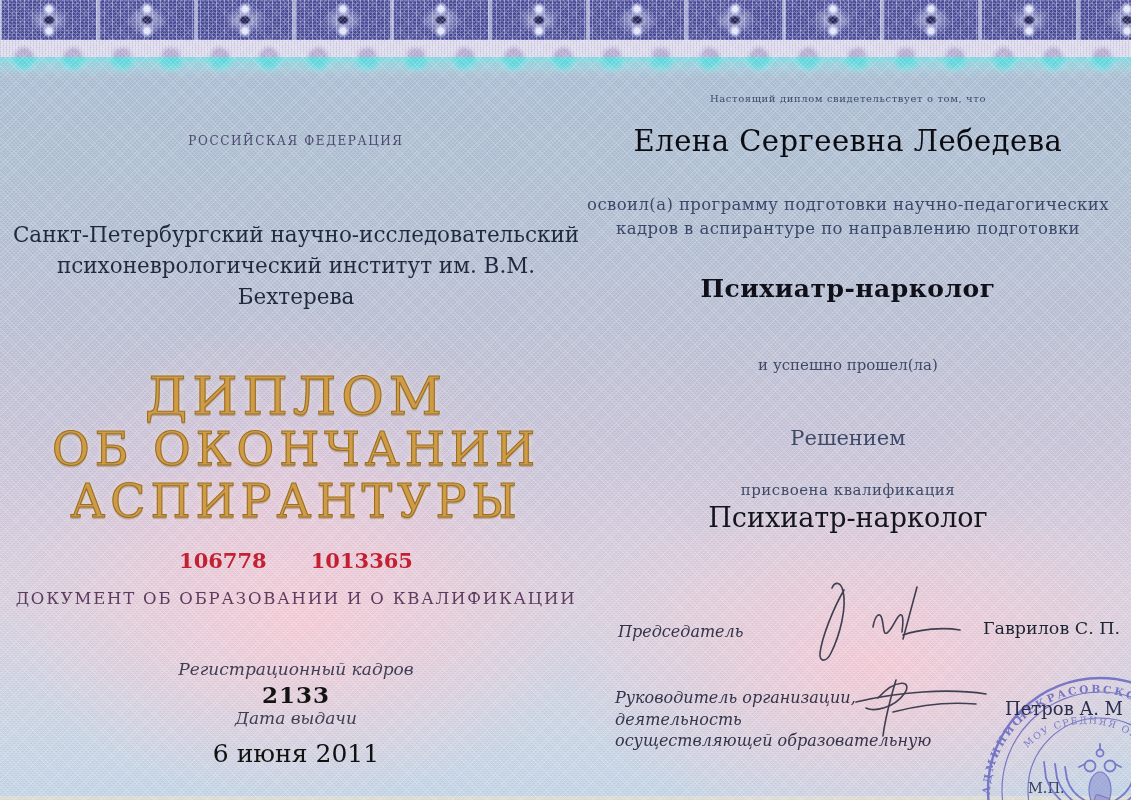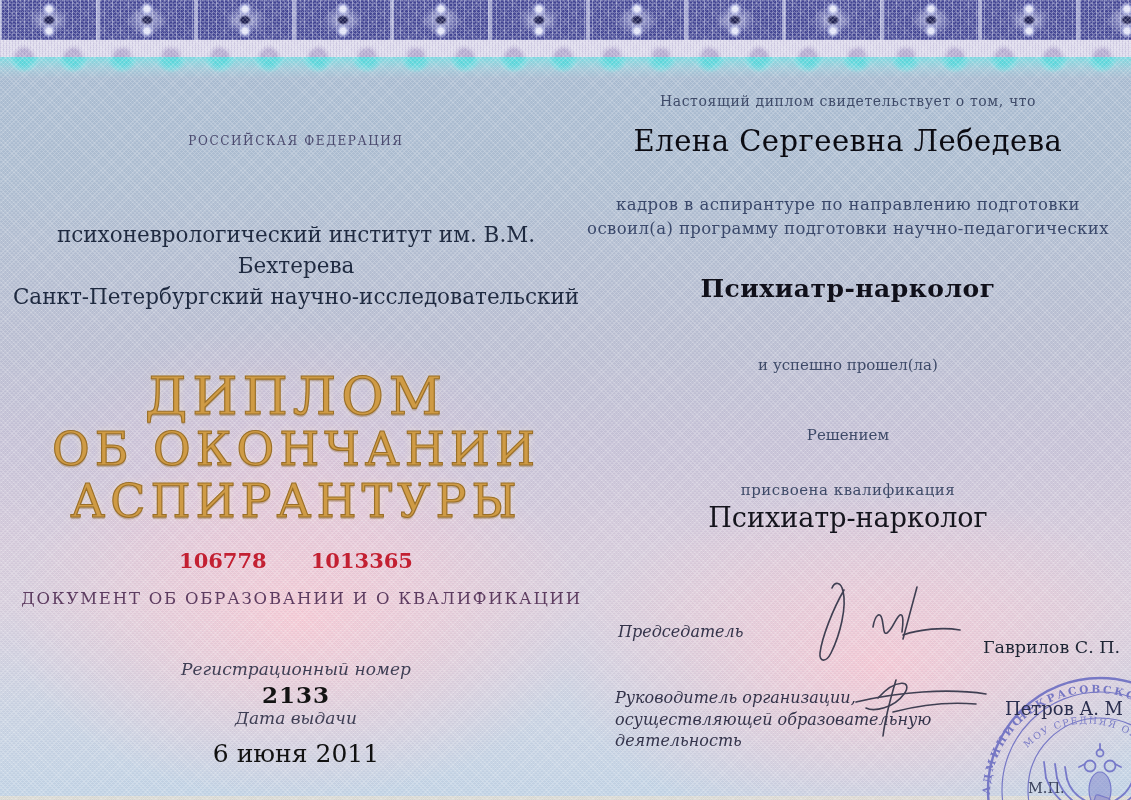--- a/index.html
+++ b/index.html
@@ -55,90 +55,90 @@
   .lp{left:10px;width:572px;}
   .rf-label{top:134px;font-size:12px;letter-spacing:1.6px;color:#4b4a6e;}
   .institute{top:219px;font-size:21.5px;line-height:31px;color:#1f2a40;}
   .gold{color:#cf9b45;letter-spacing:5px;-webkit-text-stroke:1.1px #9a6f28;
         text-shadow:0 2px 1px rgba(118,78,20,.35),0 0 7px rgba(255,240,205,.55);}
   .t1{top:366px;font-size:52px;}
   .t2{top:422px;font-size:46px;}
   .t3{top:474px;font-size:46px;}
   .serial{top:548px;font-size:21px;font-weight:bold;color:#c32032;}
   .serial span{margin:2px 22px;}
-  .doc-type{top:589px;font-size:16.5px;letter-spacing:1.8px;color:#5d3c60;text-align:right;}
+  .doc-type{top:589px;font-size:16.5px;letter-spacing:1.8px;color:#5d3c60;}
   .reg-label{top:659px;font-size:17px;font-style:italic;color:#3e3e54;}
   .reg-number{top:681px;font-size:23px;font-weight:bold;color:#131313;letter-spacing:1px;}
   .date-label{top:708px;font-size:17px;font-style:italic;color:#3e3e54;}
   .date-value{top:739px;font-size:25px;font-weight:normal;color:#111;}
   
   .rp{left:570px;width:556px;}
-  .intro{top:93px;font-size:14px;color:#3e4a68;letter-spacing:.6px;}
+  .intro{top:93px;font-size:10px;color:#3e4a68;letter-spacing:.6px;}
   .holder-name{top:124px;font-size:29px;font-weight:normal;color:#0b0b12;letter-spacing:.5px;}
   .program{top:193px;font-size:16.5px;line-height:24px;color:#3a486a;letter-spacing:.4px;}
   .qual-bold{top:274px;font-size:25px;font-weight:bold;color:#10101a;letter-spacing:.5px;}
   .passed{top:356px;font-size:15px;color:#3e4a68;}
-  .decision{top:426px;font-size:15px;color:#3e4a68;}
+  .decision{top:426px;font-size:21px;color:#3e4a68;}
   .qual-label{top:481px;font-size:15px;color:#3e4a68;letter-spacing:.5px;}
   .qual-value{top:502px;font-size:27px;color:#15151d;}
   .abs{position:absolute;z-index:4;}
   .chair-label{left:618px;top:622px;font-size:16px;font-style:italic;color:#33334a;}
-  .chair-name{left:983px;top:637px;font-size:17.5px;color:#1c2433;}
+  .chair-name{left:983px;top:618px;font-size:17.5px;color:#1c2433;}
   .head-label{left:615px;top:687px;font-size:16px;font-style:italic;color:#33334a;line-height:21.5px;text-align:left;}
   .head-name{left:1005px;top:698px;font-size:18px;color:#2a2e4e;z-index:6;}
   .mp-mark{left:1028px;top:734px;font-size:14.5px;color:#3a425c;margin-top:46px;}
   .sig{position:absolute;z-index:5;}
   .stamp{position:absolute;left:966px;top:650px;z-index:5;opacity:.88;}
 </style>
 </head>
 <body>
 
 <div class="page">
 
   <div class="gtop">
     <div class="gt-navy"></div>
     <div class="gt-light"></div>
     <div class="gt-cyan"></div>
   </div>
 
   <div class="txt lp rf-label">РОССИЙСКАЯ ФЕДЕРАЦИЯ</div>
   <div class="txt lp institute">
+    <div>Санкт-Петербургский научно-исследовательский</div>
     <div>психоневрологический институт им. В.М. Бехтерева</div>
-    <div>Санкт-Петербургский научно-исследовательский</div>
   </div>
   <div class="txt lp gold t1">ДИПЛОМ</div>
   <div class="txt lp gold t2">ОБ ОКОНЧАНИИ</div>
   <div class="txt lp gold t3">АСПИРАНТУРЫ</div>
   <div class="txt lp serial">
     <span>106778</span><span>1013365</span>
   </div>
   <div class="txt lp doc-type">ДОКУМЕНТ ОБ ОБРАЗОВАНИИ И О КВАЛИФИКАЦИИ</div>
-  <div class="txt lp reg-label">Регистрационный номер</div>
+  <div class="txt lp reg-label">Регистрационный кадров</div>
   <div class="txt lp reg-number">2133</div>
   <div class="txt lp date-label">Дата выдачи</div>
   <div class="txt lp date-value">6 июня 2011</div>
 
   <div class="txt rp intro">Настоящий диплом свидетельствует о том, что</div>
   <div class="txt rp holder-name">Елена Сергеевна Лебедева</div>
   <div class="txt rp program">
+    <div>освоил(а) программу подготовки научно-педагогических</div>
     <div>кадров в аспирантуре по направлению подготовки</div>
-    <div>освоил(а) программу подготовки научно-педагогических</div>
   </div>
   <div class="txt rp qual-bold">Психиатр-нарколог</div>
   <div class="txt rp passed">и успешно прошел(ла)</div>
   <div class="txt rp decision">Решением</div>
   <div class="txt rp qual-label">присвоена квалификация</div>
   <div class="txt rp qual-value">Психиатр-нарколог</div>
 
   <div class="abs chair-label">Председатель</div>
   <div class="abs chair-name">Гаврилов С. П.</div>
   <div class="abs head-label">
     <div>Руководитель организации,</div>
+    <div>деятельность</div>
     <div>осуществляющей образовательную</div>
-    <div>деятельность</div>
   </div>
   <div class="abs head-name">Петров А. М</div>
   <div class="abs mp-mark">М.П.</div>
 
   <svg class="sig" style="left:795px;top:575px;" width="175" height="95" viewBox="0 0 175 95">
     <g fill="none" stroke="#3f3f52" stroke-width="1.6" stroke-linecap="round">
       <path d="M49,15 C38,34 27,62 25,78 C24,87 31,88 36,78 C45,60 52,32 48,16 C46,7 40,6 37,13"></path>
       <path d="M78,52 C80,40 85,36 87,44 C89,52 88,60 92,58 C98,54 101,42 105,40 C109,38 108,50 107,57"></path>
       <path d="M122,12 L108,64"></path>
       <path d="M108,60 C125,54 148,52 165,55"></path>

